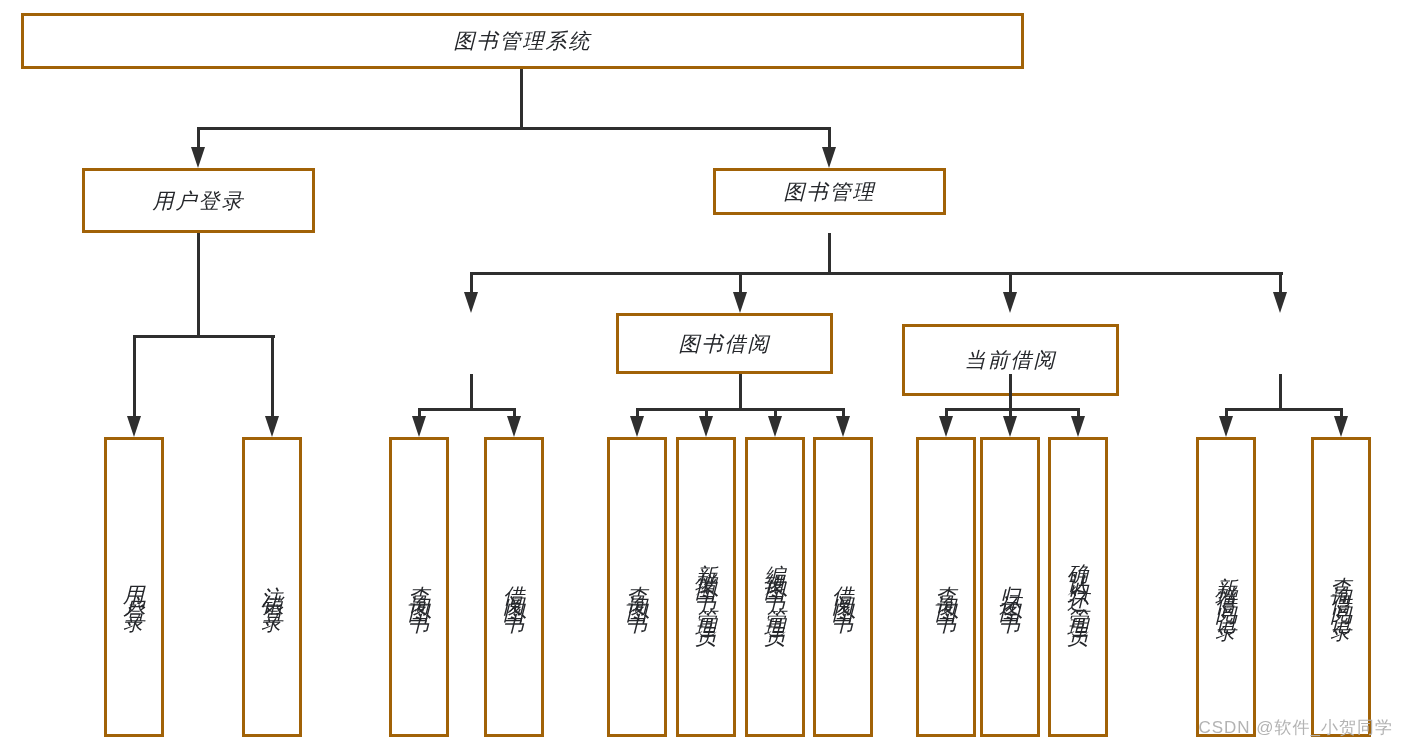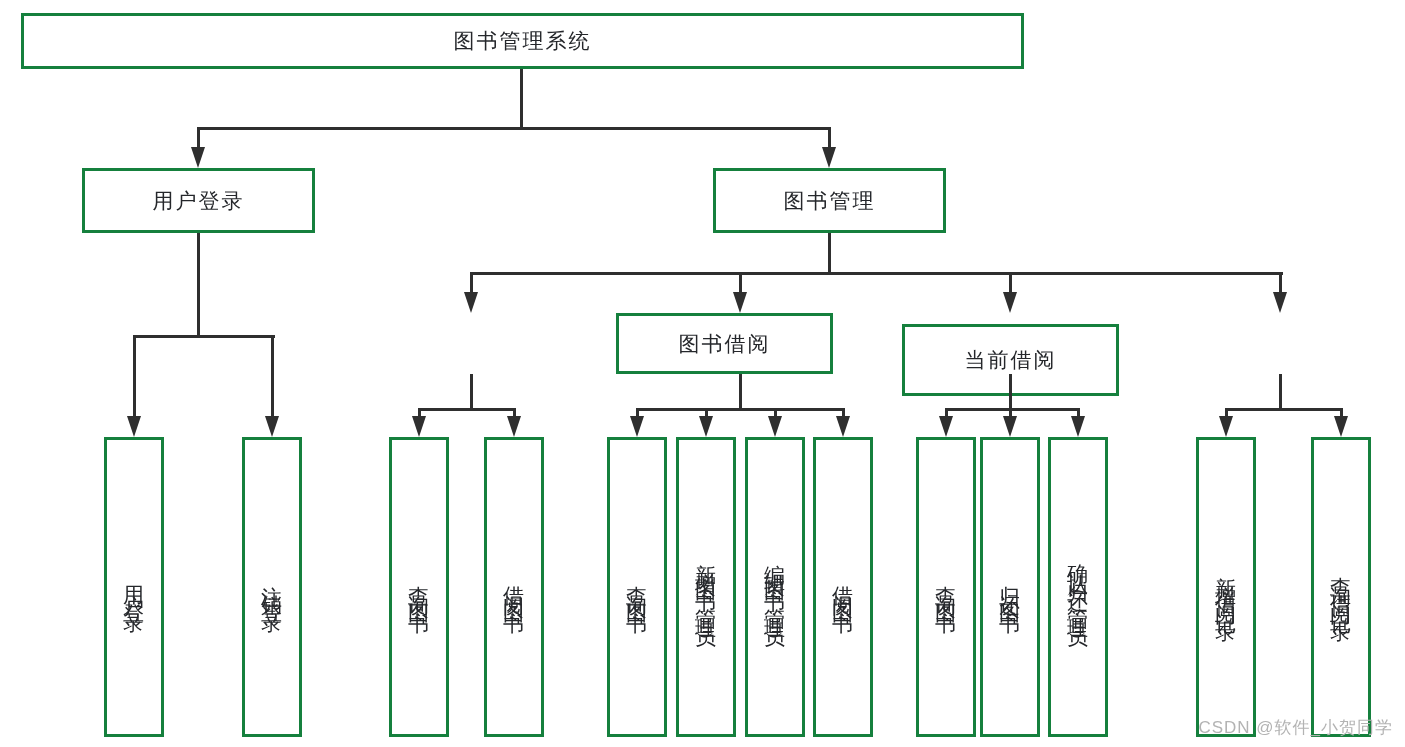--- a/index.html
+++ b/index.html
@@ -6,30 +6,31 @@
   #canvas{
     position:relative;
     width:1405px;height:747px;
     background:#ffffff;
     overflow:hidden;
     font-family:"Liberation Sans", sans-serif;
   }
   .node{
     position:absolute;
     box-sizing:border-box;
-    border:3px solid #15803d;
+    border:3px solid #a16207;
     background:#ffffff;
     display:flex;
     align-items:center;
     justify-content:center;
     color:#25272b;
     font-size:21px;
     letter-spacing:2px;
     text-align:center;
     white-space:nowrap;
+    font-style:italic;
   }
   .leaf{
     writing-mode:vertical-rl;
     text-orientation:mixed;
     letter-spacing:9px;
     line-height:1;
     white-space:normal;
   }
   .vline{position:absolute;width:3px;background:#2f2f2f;}
   .hline{position:absolute;height:3px;background:#2f2f2f;}
@@ -59,21 +60,21 @@
   <div class="node" style="left:21px;top:13px;width:1003px;height:56px;">图书管理系统</div>
 
   <div class="vline" style="left:520px;top:69px;height:58px;"></div>
   <div class="hline" style="left:197px;top:127px;width:634px;"></div>
   <div class="vline" style="left:197px;top:127px;height:24px;"></div>
   <div class="arrow" style="left:191px;top:147px;"></div>
   <div class="vline" style="left:828px;top:127px;height:24px;"></div>
   <div class="arrow" style="left:822px;top:147px;"></div>
 
   <div class="node" style="left:82px;top:168px;width:233px;height:65px;">用户登录</div>
-  <div class="node" style="left:713px;top:168px;width:233px;height:65px;">图书管理</div>
+  <div class="node" style="left:713px;top:168px;width:233px;height:47px;">图书管理</div>
 
   <div class="vline" style="left:197px;top:233px;height:104px;"></div>
   <div class="hline" style="left:133px;top:335px;width:142px;"></div>
   <div class="vline" style="left:133px;top:335px;height:84px;"></div>
   <div class="arrow" style="left:127px;top:416px;"></div>
   <div class="vline" style="left:271px;top:335px;height:84px;"></div>
   <div class="arrow" style="left:265px;top:416px;"></div>
 
   <div class="vline" style="left:828px;top:233px;height:41px;"></div>
   <div class="hline" style="left:470px;top:272px;width:813px;"></div>

